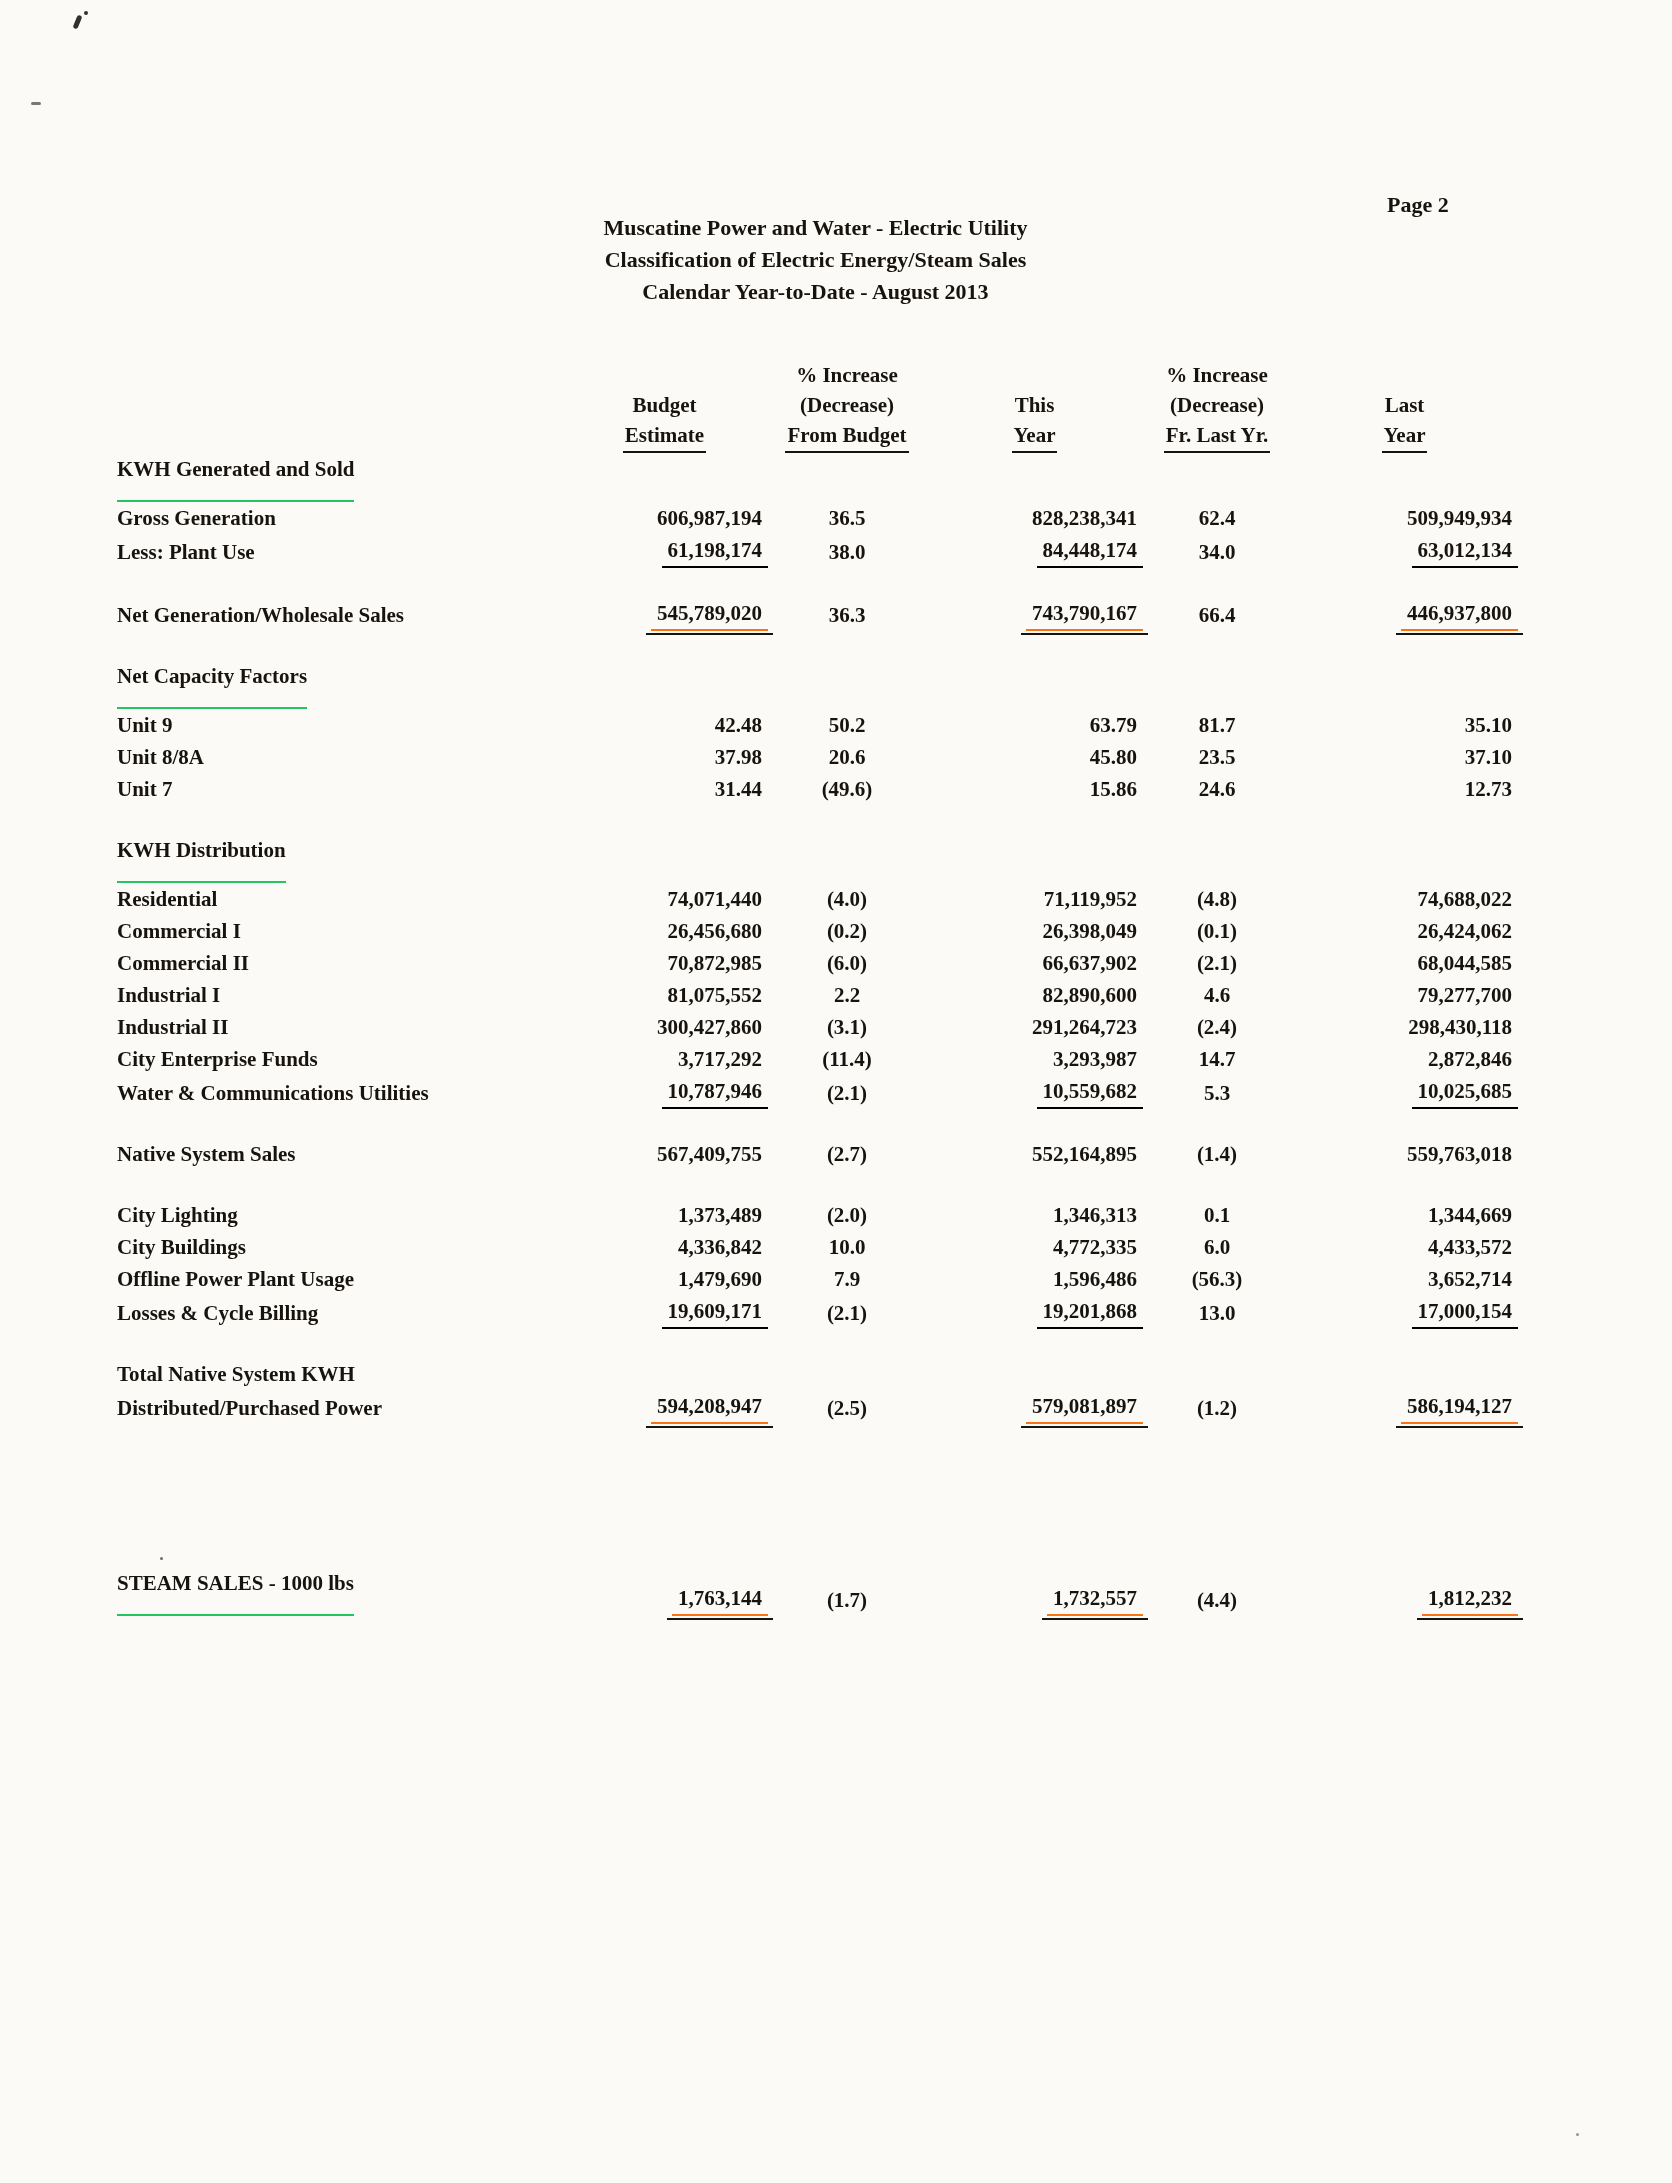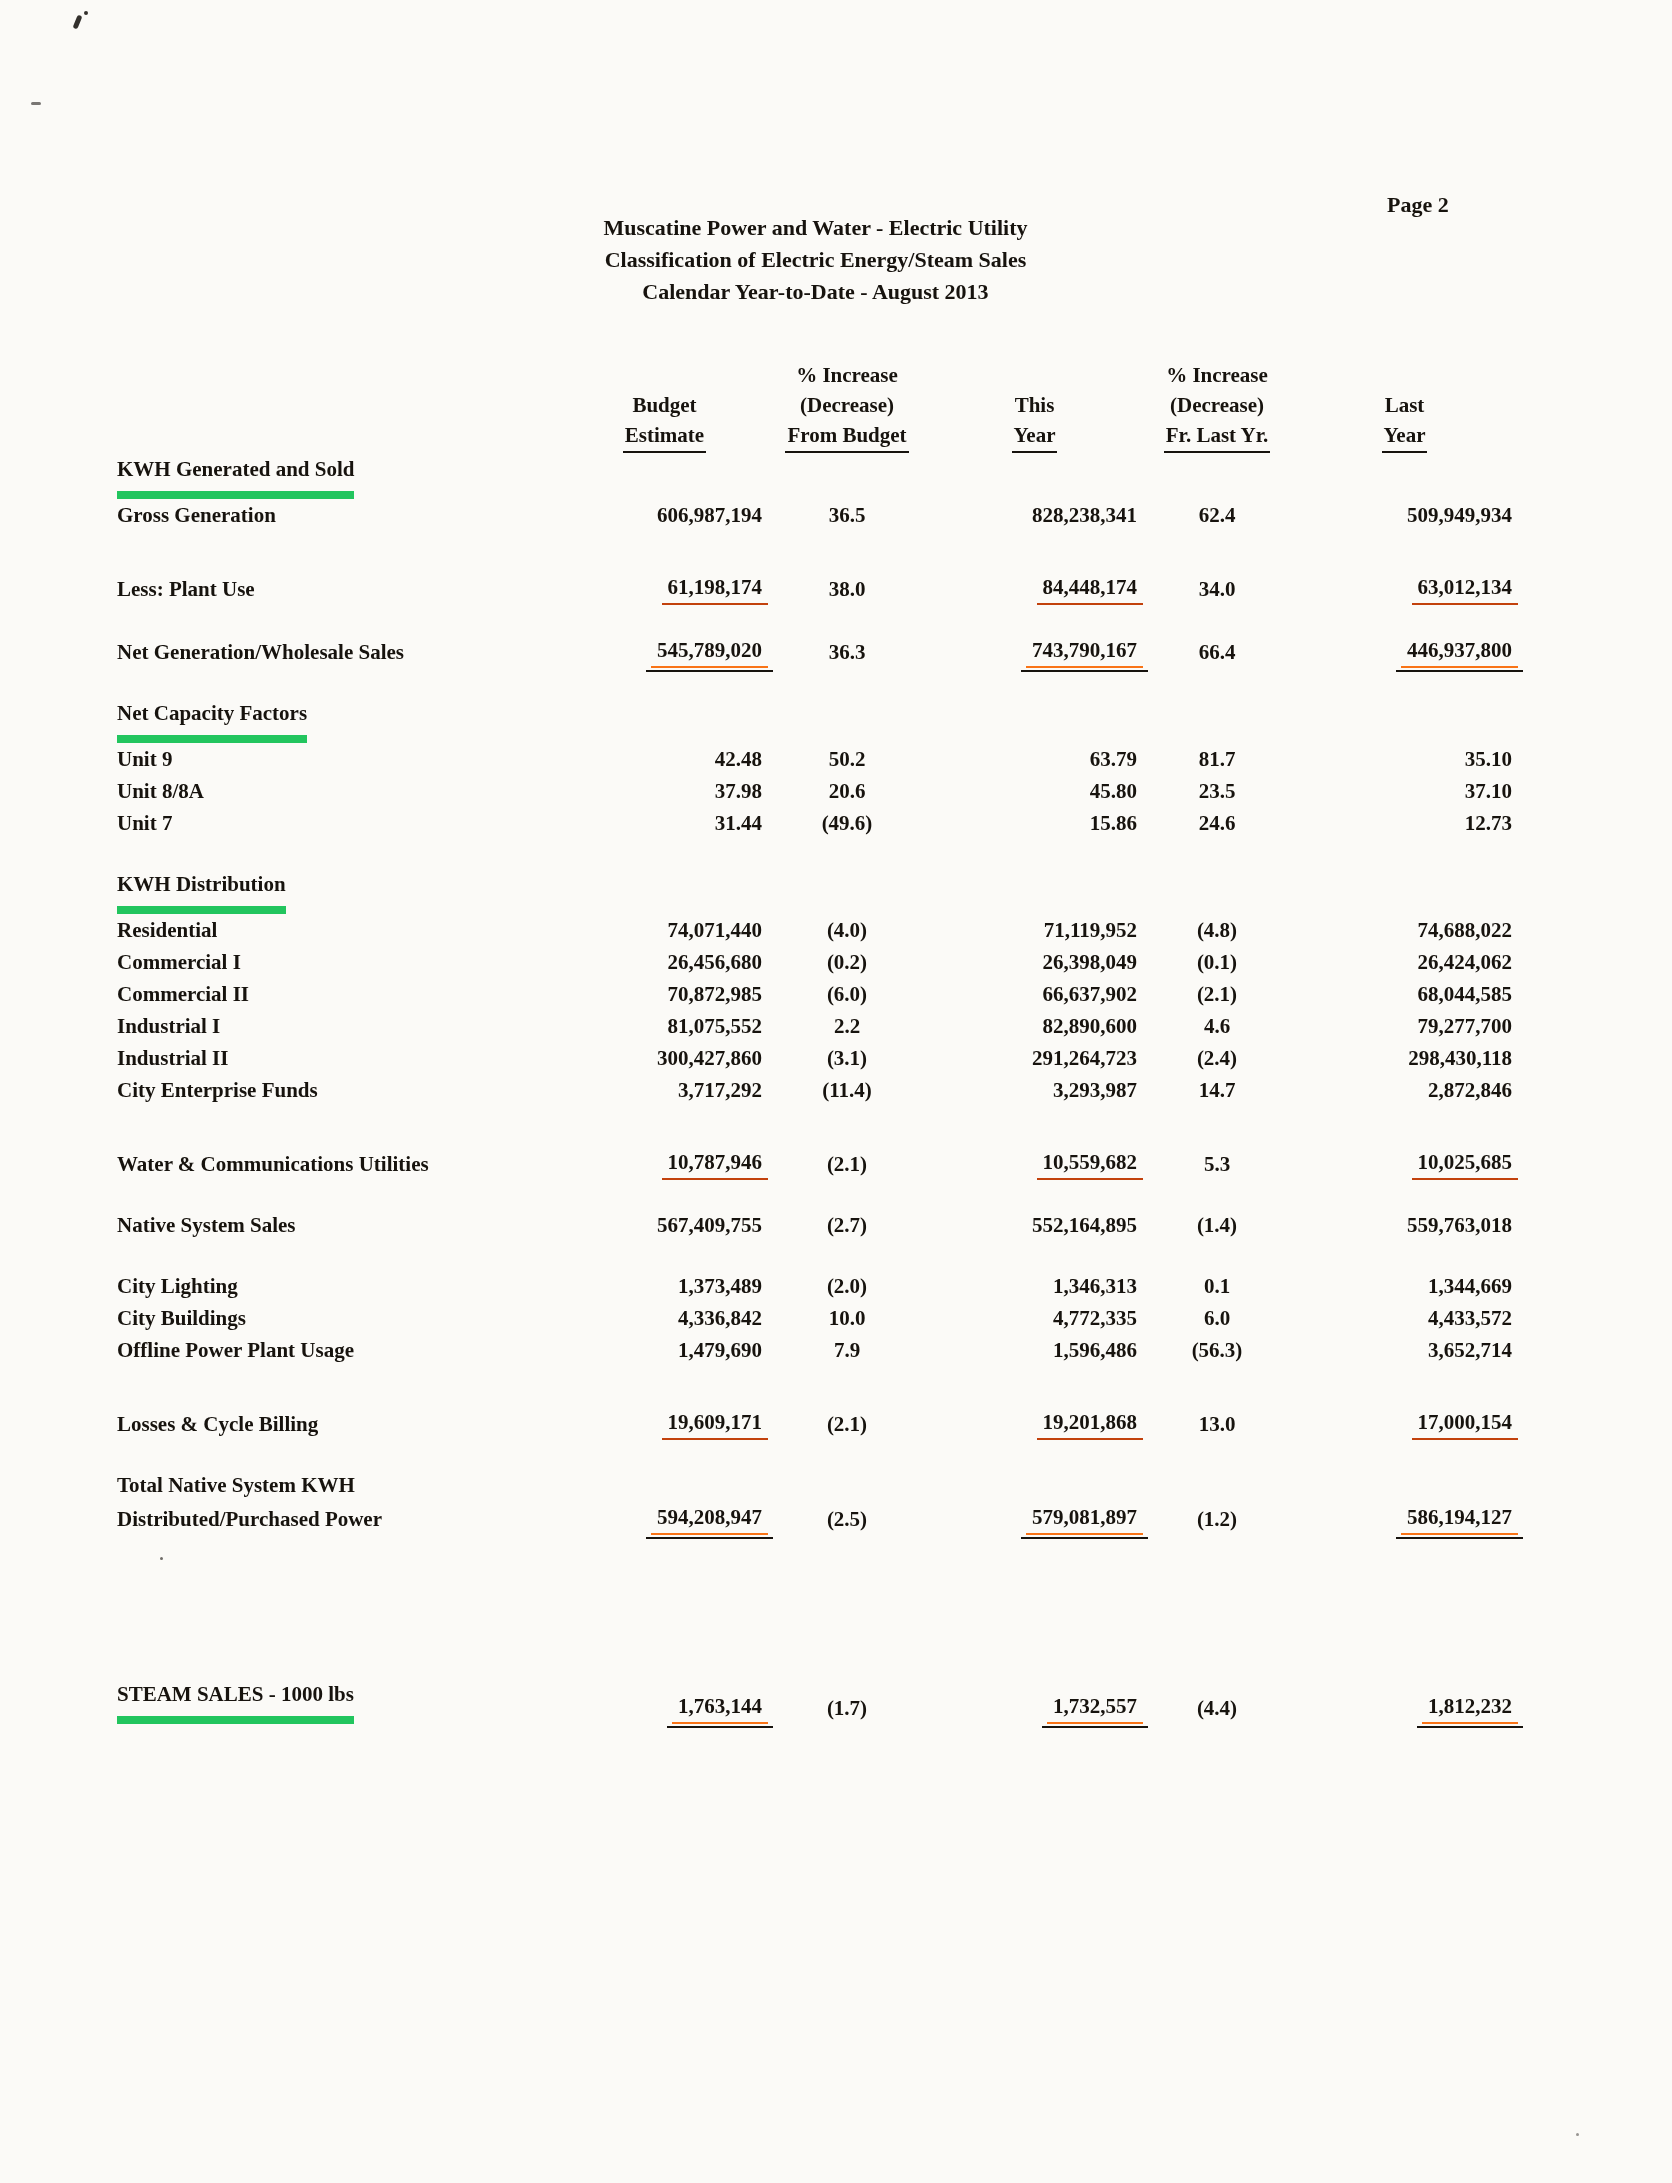--- a/index.html
+++ b/index.html
@@ -58,23 +58,23 @@
     font-size: 21px;
     line-height: 32px;
     white-space: nowrap;
   }
   .cell.lbl { text-align: left; }
   .cell.num { text-align: right; }
   .cell.pct { text-align: center; }
 
   .vspan { display: inline-block; padding: 0 6px; }
   .lblspan { display: inline-block; }
-  .lblspan.heading-u { border-bottom: 8px solid #22c55e; padding-bottom: 6px; }
-
-  .u1 { border-bottom: 2px solid #c2410c; margin-top: 40px; }
+  .lblspan.heading-u { border-bottom: 2px solid #22c55e; padding-bottom: 15px; }
+
+  .u1 { border-bottom: 2px solid #000000; }
   .u2 { border-bottom: 2px solid #f97316; position: relative; font-family: Liberation Serif, serif; }
   .u2::after {
     content: "";
     position: absolute;
     left: -5px;
     right: -5px;
     bottom: -6.4px;
     border-bottom: 2px solid #17130e;
   }
 

